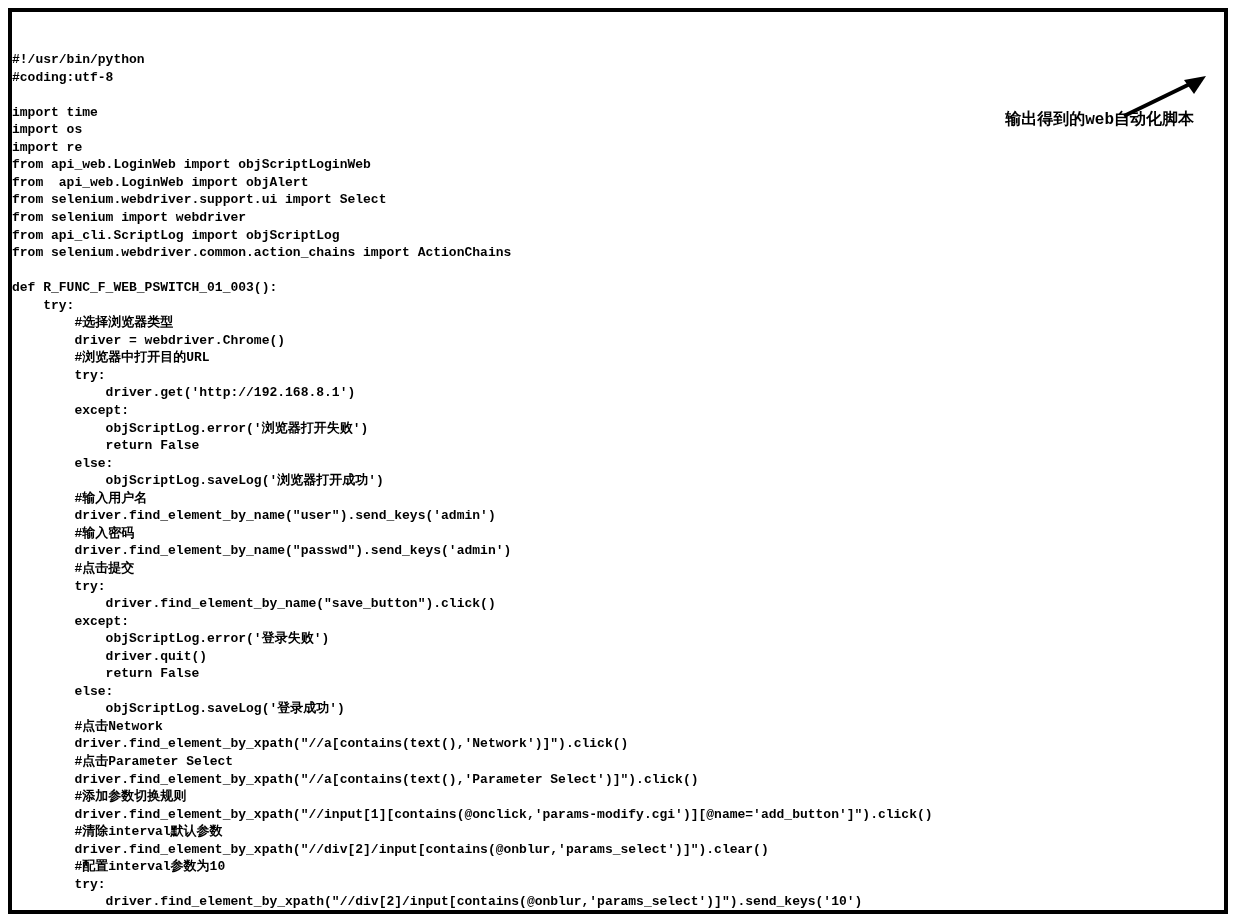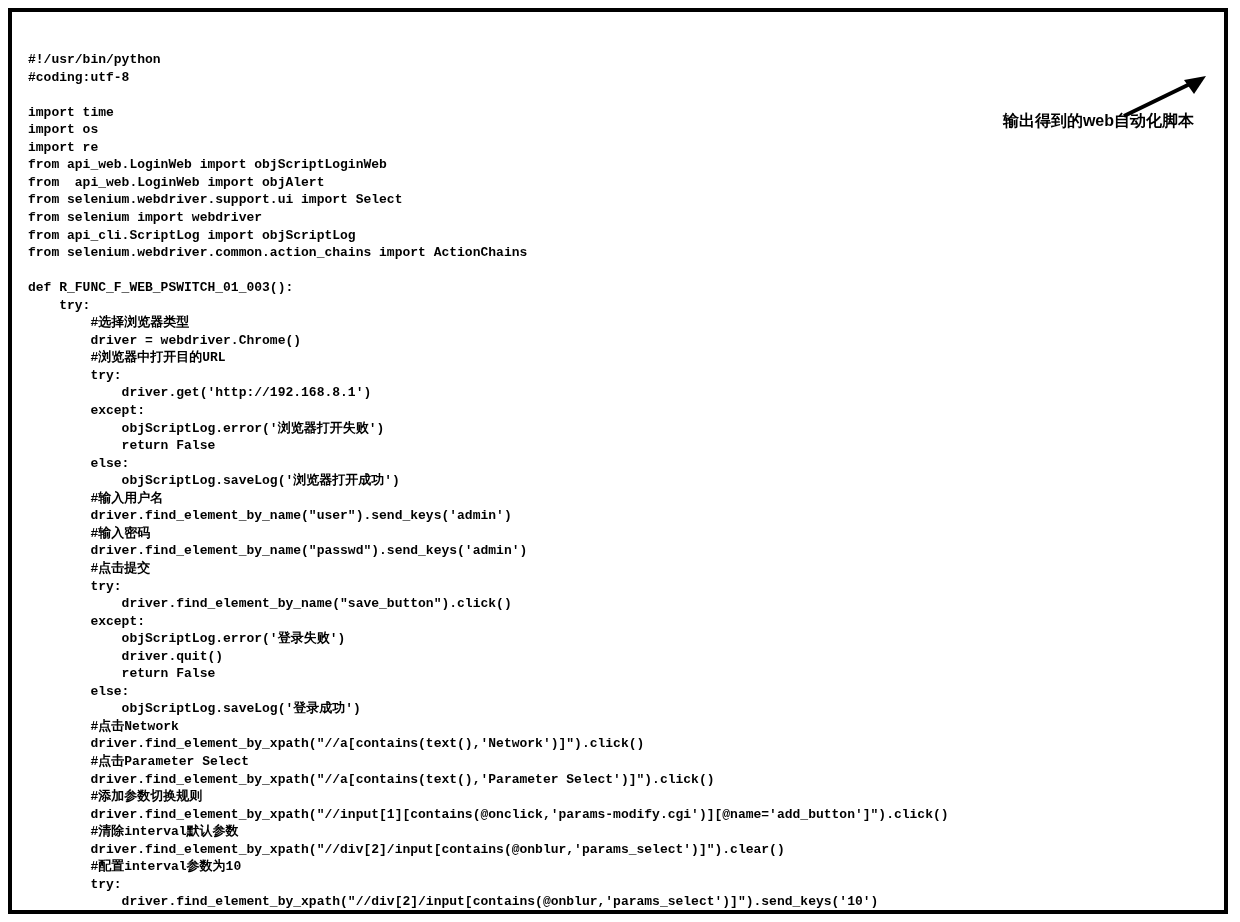--- a/index.html
+++ b/index.html
@@ -10,32 +10,32 @@
       line-height: 1.35;
       width: 1240px;
       height: 922px;
       position: relative;
       padding: 8px;
     }
     .code-box {
       border: 4px solid #000;
       width: 1220px;
       height: 906px;
-      padding: 4px 16px;
+      padding: 4px 0;
       position: relative;
       white-space: pre;
       overflow: hidden;
       font-weight: bold;
       color: #000;
     }
     .annotation {
       position: absolute;
       top: 98px;
       right: 30px;
-      font-family: Liberation Sans, sans-serif;
+      font-family: Liberation Mono, monospace;
       font-size: 16px;
       font-weight: bold;
       color: #000;
       white-space: nowrap;
     }
     .arrow {
       position: absolute;
       top: 60px;
       right: 18px;
       width: 90px;

